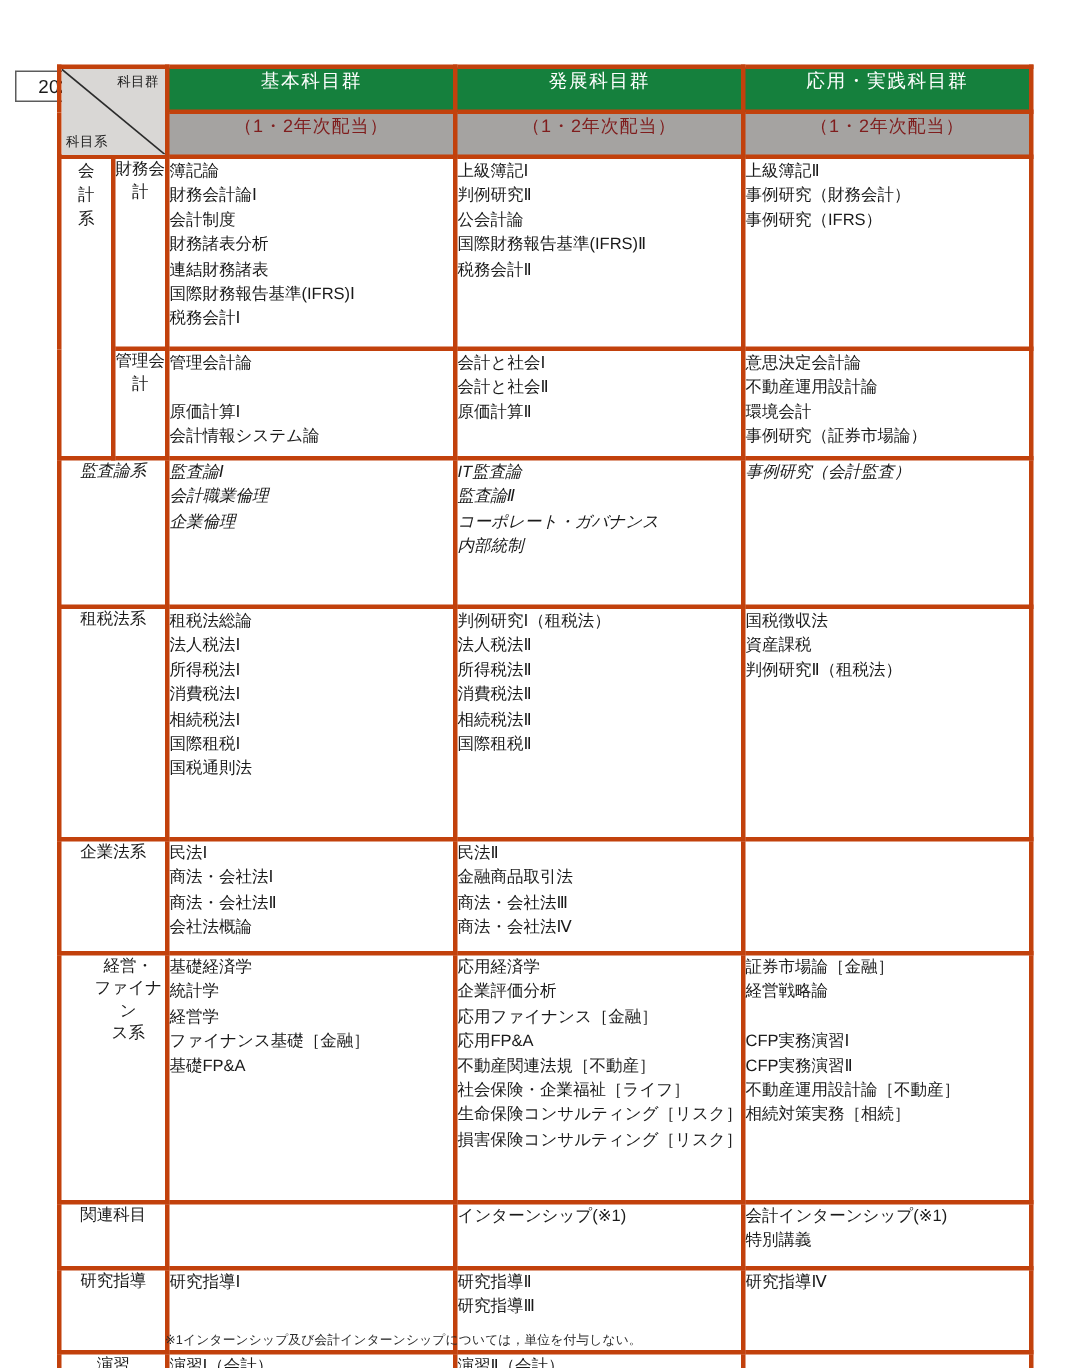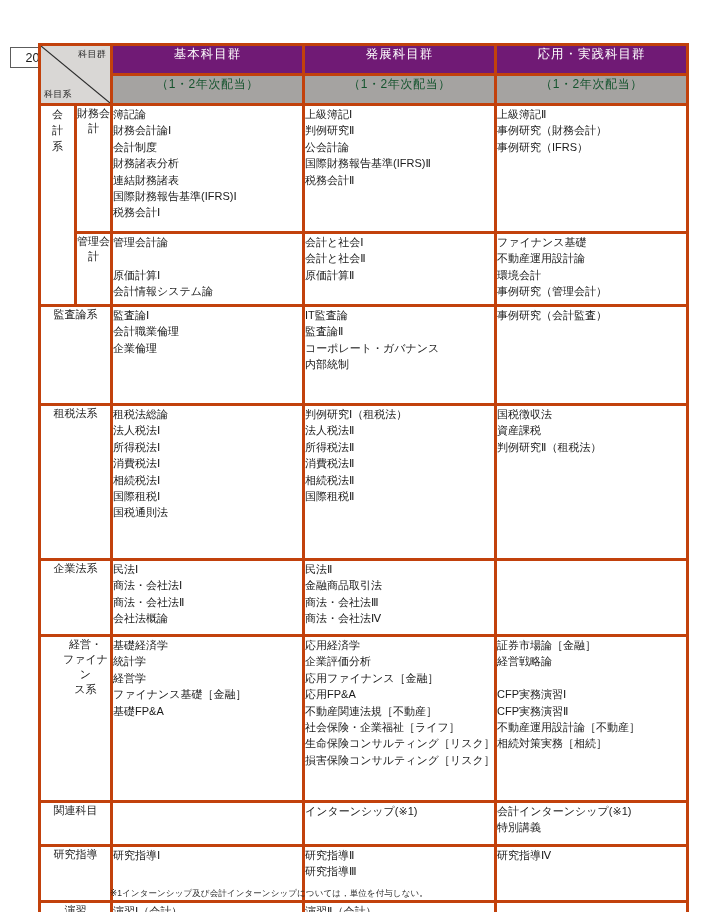--- a/index.html
+++ b/index.html
@@ -71,31 +71,31 @@
   
   col.c-sys   { width: 36px; }
   col.c-sub   { width: 36px; }
   col.c-grp   { width: 192px; }
 
   
   .hdr-top td, .hdr-top th { height: 27px; }
   .hdr-sub td, .hdr-sub th { height: 27px; }
 
   .grp-head {
-    background: #701a75;
+    background: #15803d;
     color: #ffffff;
     text-align: center;
     font-weight: bold;
     font-size: 12.5px;
     letter-spacing: 1px;
     vertical-align: middle;
   }
   .grp-sub {
     background: #a5a3a1;
-    color: #14532d;
+    color: #7f1d1d;
     text-align: center;
     font-size: 12px;
     letter-spacing: 0.6px;
     vertical-align: middle;
   }
   .corner {
     background: #d9d7d5;
     position: relative;
     padding: 0;
     overflow: hidden;
@@ -232,27 +232,27 @@
             <span class="course blank"></span>
             <span class="course">原価計算Ⅰ</span>
             <span class="course">会計情報システム論</span>
           </td>
           <td class="course-cell">
             <span class="course">会計と社会Ⅰ</span>
             <span class="course">会計と社会Ⅱ</span>
             <span class="course">原価計算Ⅱ</span>
           </td>
           <td class="course-cell">
-            <span class="course">ファイナンス基礎</span>
+            <span class="course">意思決定会計論</span>
             <span class="course">不動産運用設計論</span>
             <span class="course">環境会計</span>
-            <span class="course">事例研究（管理会計）</span>
-          </td>
-        </tr>
-        <tr style="height: 99px;">
+            <span class="course">事例研究（証券市場論）</span>
+          </td>
+        </tr>
+        <tr style="height: 99px; font-style: italic;">
           <td class="sys-cell" colspan="2">監査論系</td>
           <td class="course-cell">
             <span class="course">監査論Ⅰ</span>
             <span class="course">会計職業倫理</span>
             <span class="course">企業倫理</span>
           </td>
           <td class="course-cell">
             <span class="course">IT監査論</span>
             <span class="course">監査論Ⅱ</span>
             <span class="course">コーポレート・ガバナンス</span>

